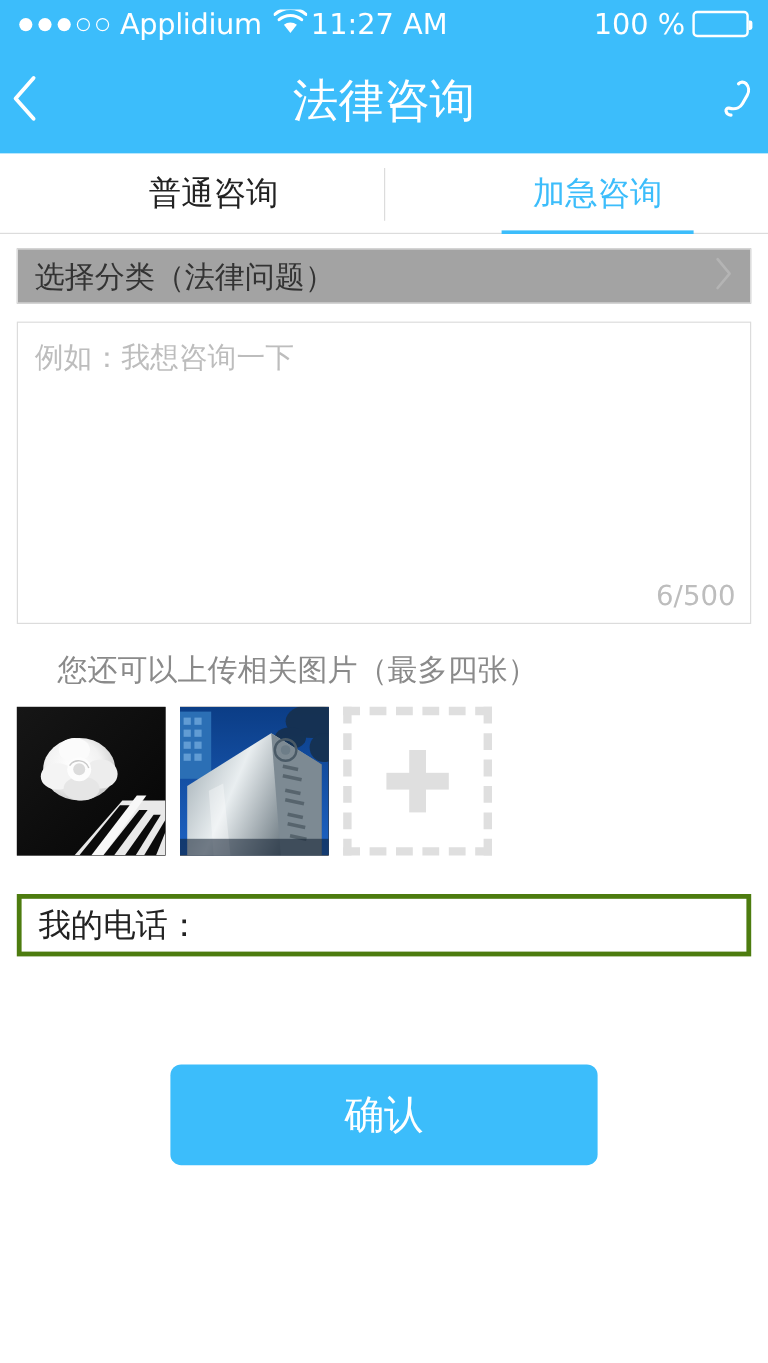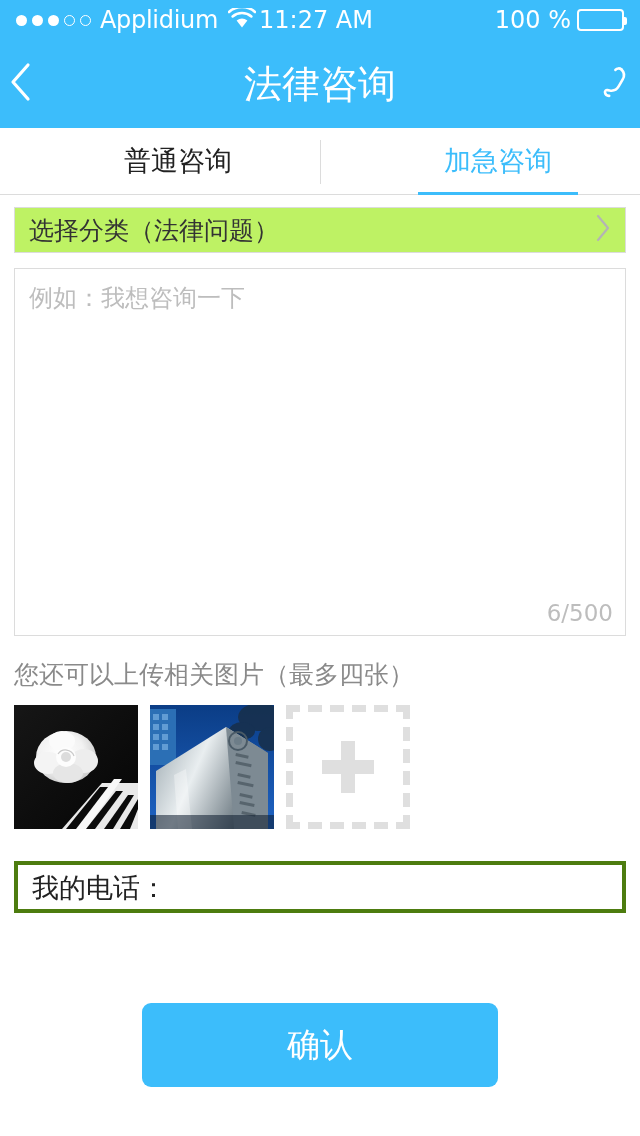--- a/index.html
+++ b/index.html
@@ -182,21 +182,21 @@
   
   .form {
     padding: 0 14px;
     box-sizing: border-box;
   }
 
   .select-row {
     margin-top: 12px;
     height: 46px;
     border: 1px solid #dcdcdc;
-    background: #bef264;
+    background: #a3a3a3;
     display: flex;
     align-items: center;
     padding: 0 12px 0 14px;
     box-sizing: border-box;
     cursor: pointer;
   }
   .select-row .label {
     font-size: 25px;
     color: #333333;
     line-height: 1;
@@ -208,21 +208,21 @@
 
   .field-label {
     margin-top: 23px;
     font-size: 25px;
     color: #333333;
     line-height: 1;
   }
 
   .textarea-wrap {
     margin-top: 15px;
-    height: 368px;
+    height: 252px;
     border: 1px solid #dcdcdc;
     background: #ffffff;
     box-sizing: border-box;
     position: relative;
     cursor: text;
   }
   .textarea-ph {
     position: absolute;
     top: 14px;
     left: 14px;
@@ -237,20 +237,21 @@
     font-size: 23px;
     color: #bdbdbd;
     line-height: 1;
   }
 
   .upload-label {
     margin-top: 26px;
     font-size: 25px;
     color: #8a8a8a;
     line-height: 1;
+    margin-left: 34px;
   }
 
   .thumbs {
     margin-top: 18px;
     display: flex;
     align-items: flex-start;
     gap: 12px;
   }
   .thumb {
     width: 124px;

